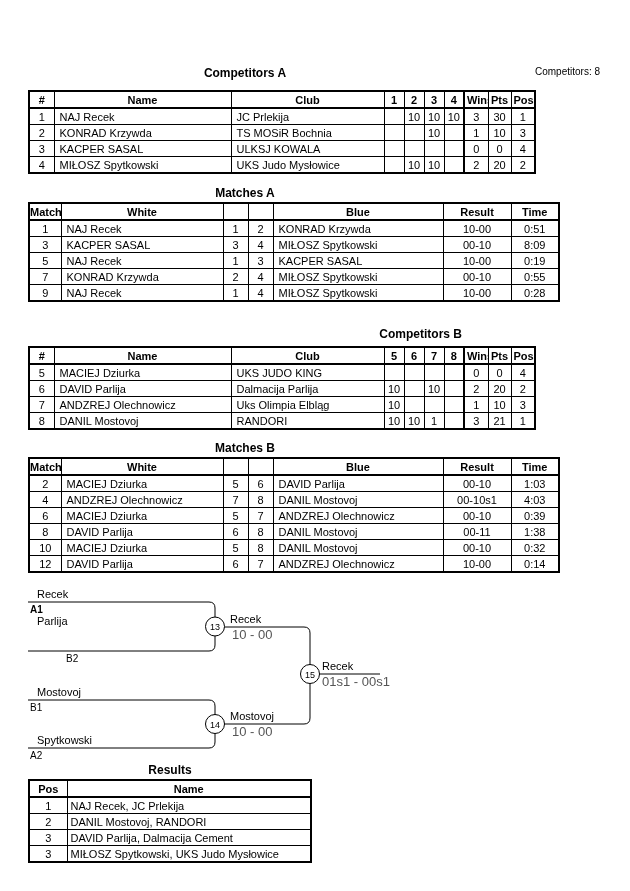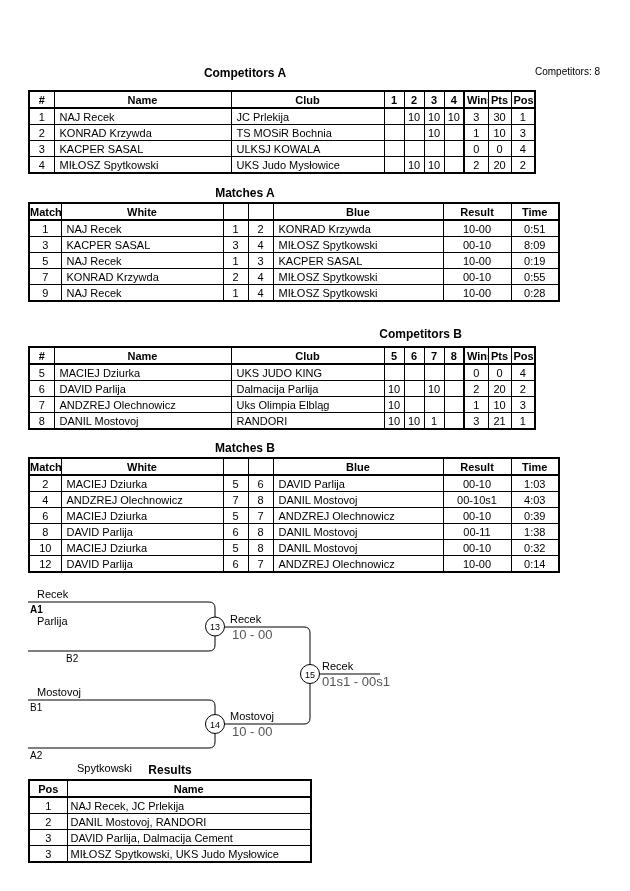--- a/index.html
+++ b/index.html
@@ -373,21 +373,21 @@
     <div class="abs br-name" style="left:37px; top:588px;">Recek</div>
     <div class="abs br-seed" style="left:30px; top:604px;font-weight:bold;">A1</div>
     <div class="abs br-name" style="left:37px; top:615px;">Parlija</div>
     <div class="abs br-seed" style="left:30px; top:653px;margin-left:36px;">B2</div>
 
     <div class="abs br-name" style="left:230px; top:613px;">Recek</div>
     <div class="abs br-score" style="left:232px; top:630px;">10 - 00</div>
 
     <div class="abs br-name" style="left:37px; top:686px;">Mostovoj</div>
     <div class="abs br-seed" style="left:30px; top:702px;">B1</div>
-    <div class="abs br-name" style="left:37px; top:762px;margin-left:40px;">Spytkowski</div>
+    <div class="abs br-name" style="left:37px; top:734px;">Spytkowski</div>
     <div class="abs br-seed" style="left:30px; top:750px;">A2</div>
 
     <div class="abs br-name" style="left:230px; top:710px;">Mostovoj</div>
     <div class="abs br-score" style="left:232px; top:727px;">10 - 00</div>
 
     <div class="abs br-name" style="left:322px; top:660px;">Recek</div>
     <div class="abs br-score" style="left:322px; top:677px;">01s1 - 00s1</div>
   </div>
 
   <div id="results-heading" class="abs" style="top:763px;">Results</div>

